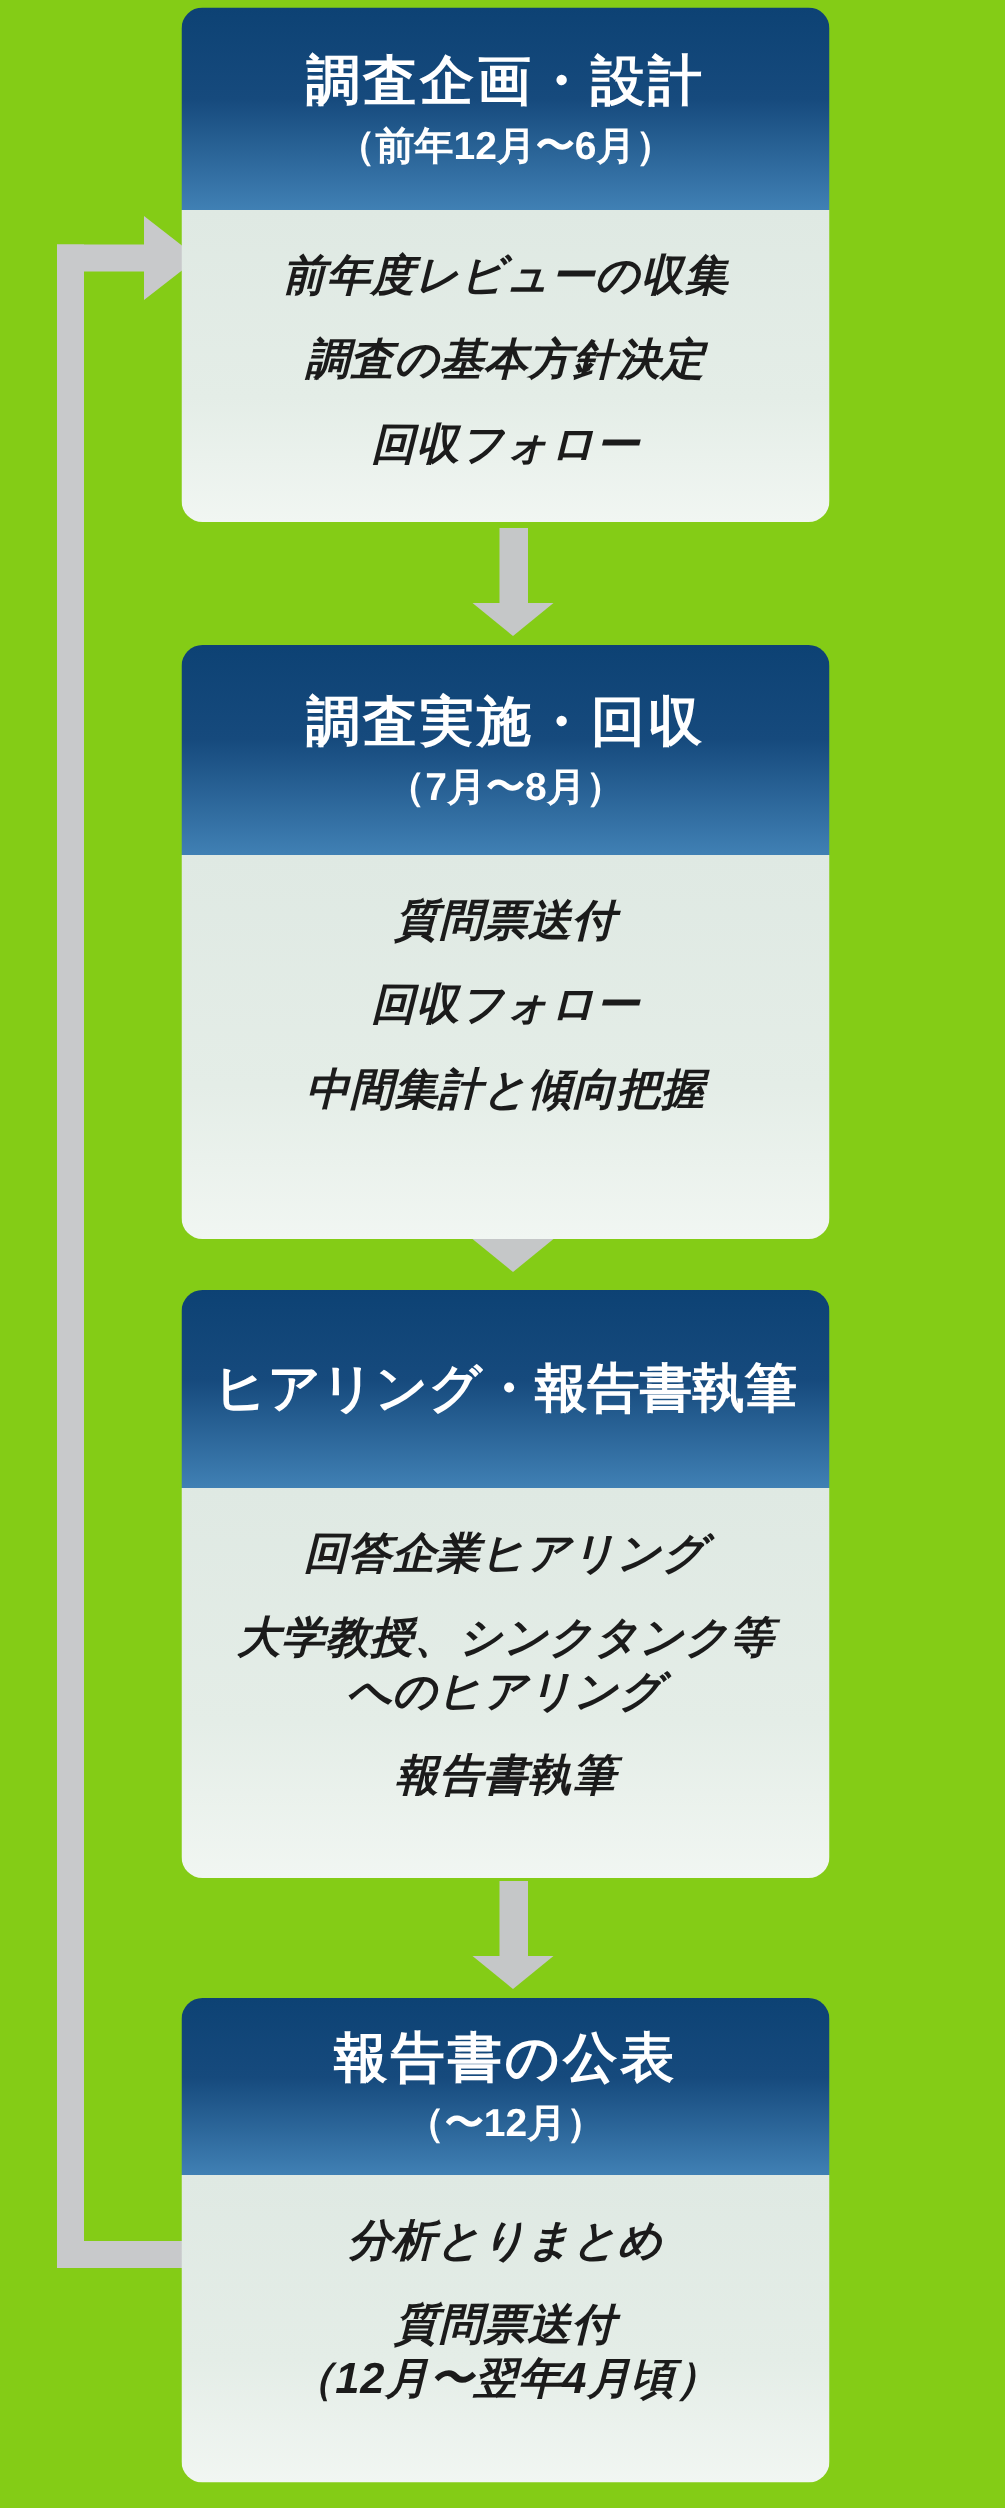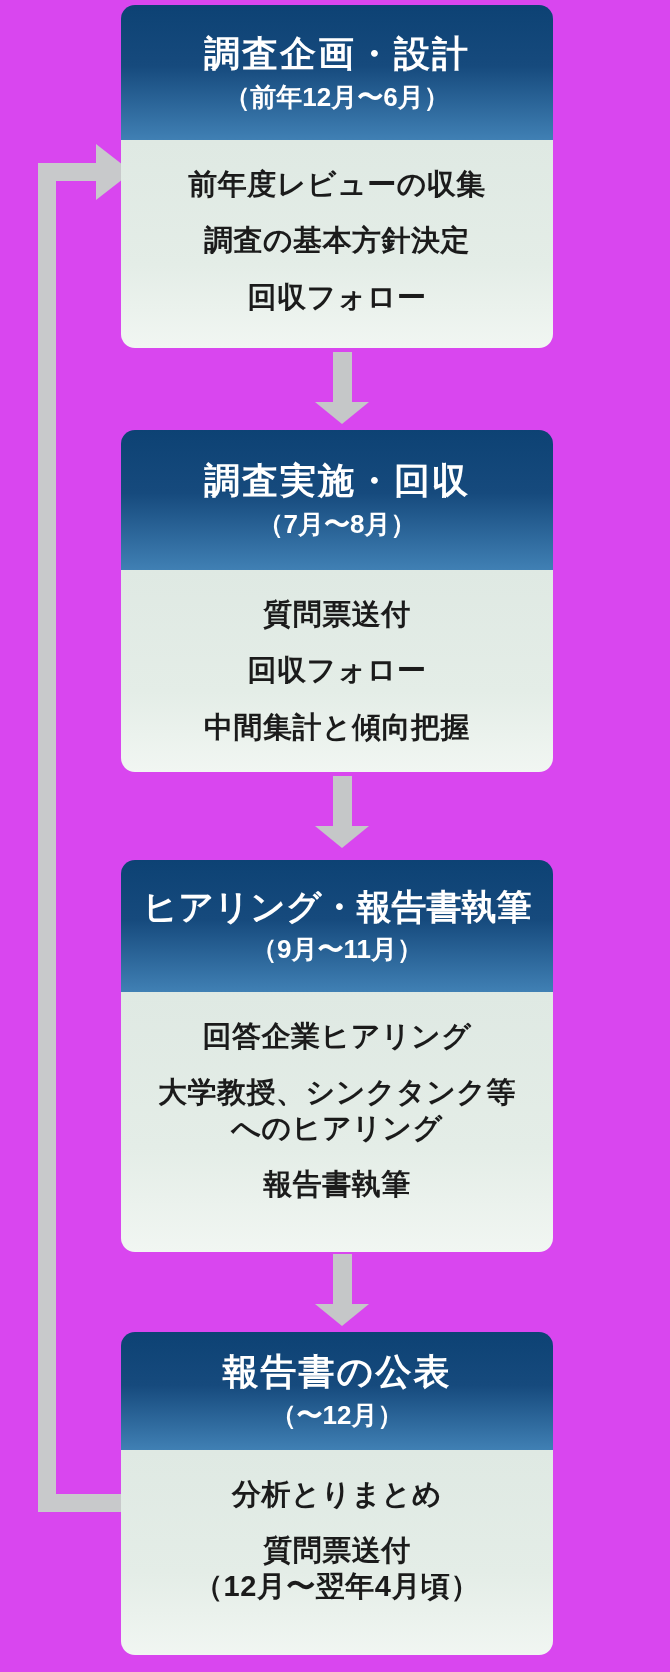--- a/index.html
+++ b/index.html
@@ -5,21 +5,21 @@
   html, body {
     margin: 0;
     padding: 0;
     background: #ffffff;
     font-family: "Liberation Sans", "DejaVu Sans", sans-serif;
   }
   .canvas {
     position: relative;
     width: 670px;
     height: 1672px;
-    background: #d946ef;
+    background: #84cc16;
     overflow: hidden;
   }
 
   
   .card {
     position: absolute;
     left: 121px;
     width: 432px;
     border-radius: 14px;
     overflow: hidden;
@@ -66,26 +66,27 @@
     gap: 21px;
   }
   .card-item {
     color: #1b1b1b;
     font-size: 29px;
     font-weight: bold;
     line-height: 1.22;
     text-align: center;
     white-space: pre-line;
     letter-spacing: 0.5px;
+    font-style: italic;
   }
 
   
   .card1 { top: 5px;    height: 343px; }
   .card1 .card-header { height: 135px; }
-  .card2 { top: 430px;  height: 342px; }
+  .card2 { top: 430px;  height: 396px; }
   .card2 .card-header { height: 140px; }
   .card3 { top: 860px;  height: 392px; }
   .card3 .card-header { height: 132px; }
   .card4 { top: 1332px; height: 323px; }
   .card4 .card-header { height: 118px; }
 
   
   .down-arrow {
     position: absolute;
     left: 315px;
@@ -168,21 +169,20 @@
   </section>
 
   <div class="down-arrow a2">
     <div class="shaft"></div>
     <div class="head"></div>
   </div>
 
   <section class="card card3">
     <header class="card-header">
       <h2 class="card-title tight">ヒアリング・報告書執筆</h2>
-      <div class="card-period">（9月〜11月）</div>
     </header>
     <div class="card-body">
       <div class="card-item">回答企業ヒアリング</div>
       <div class="card-item">大学教授、シンクタンク等
 へのヒアリング</div>
       <div class="card-item">報告書執筆</div>
     </div>
   </section>
 
   <div class="down-arrow a3">

